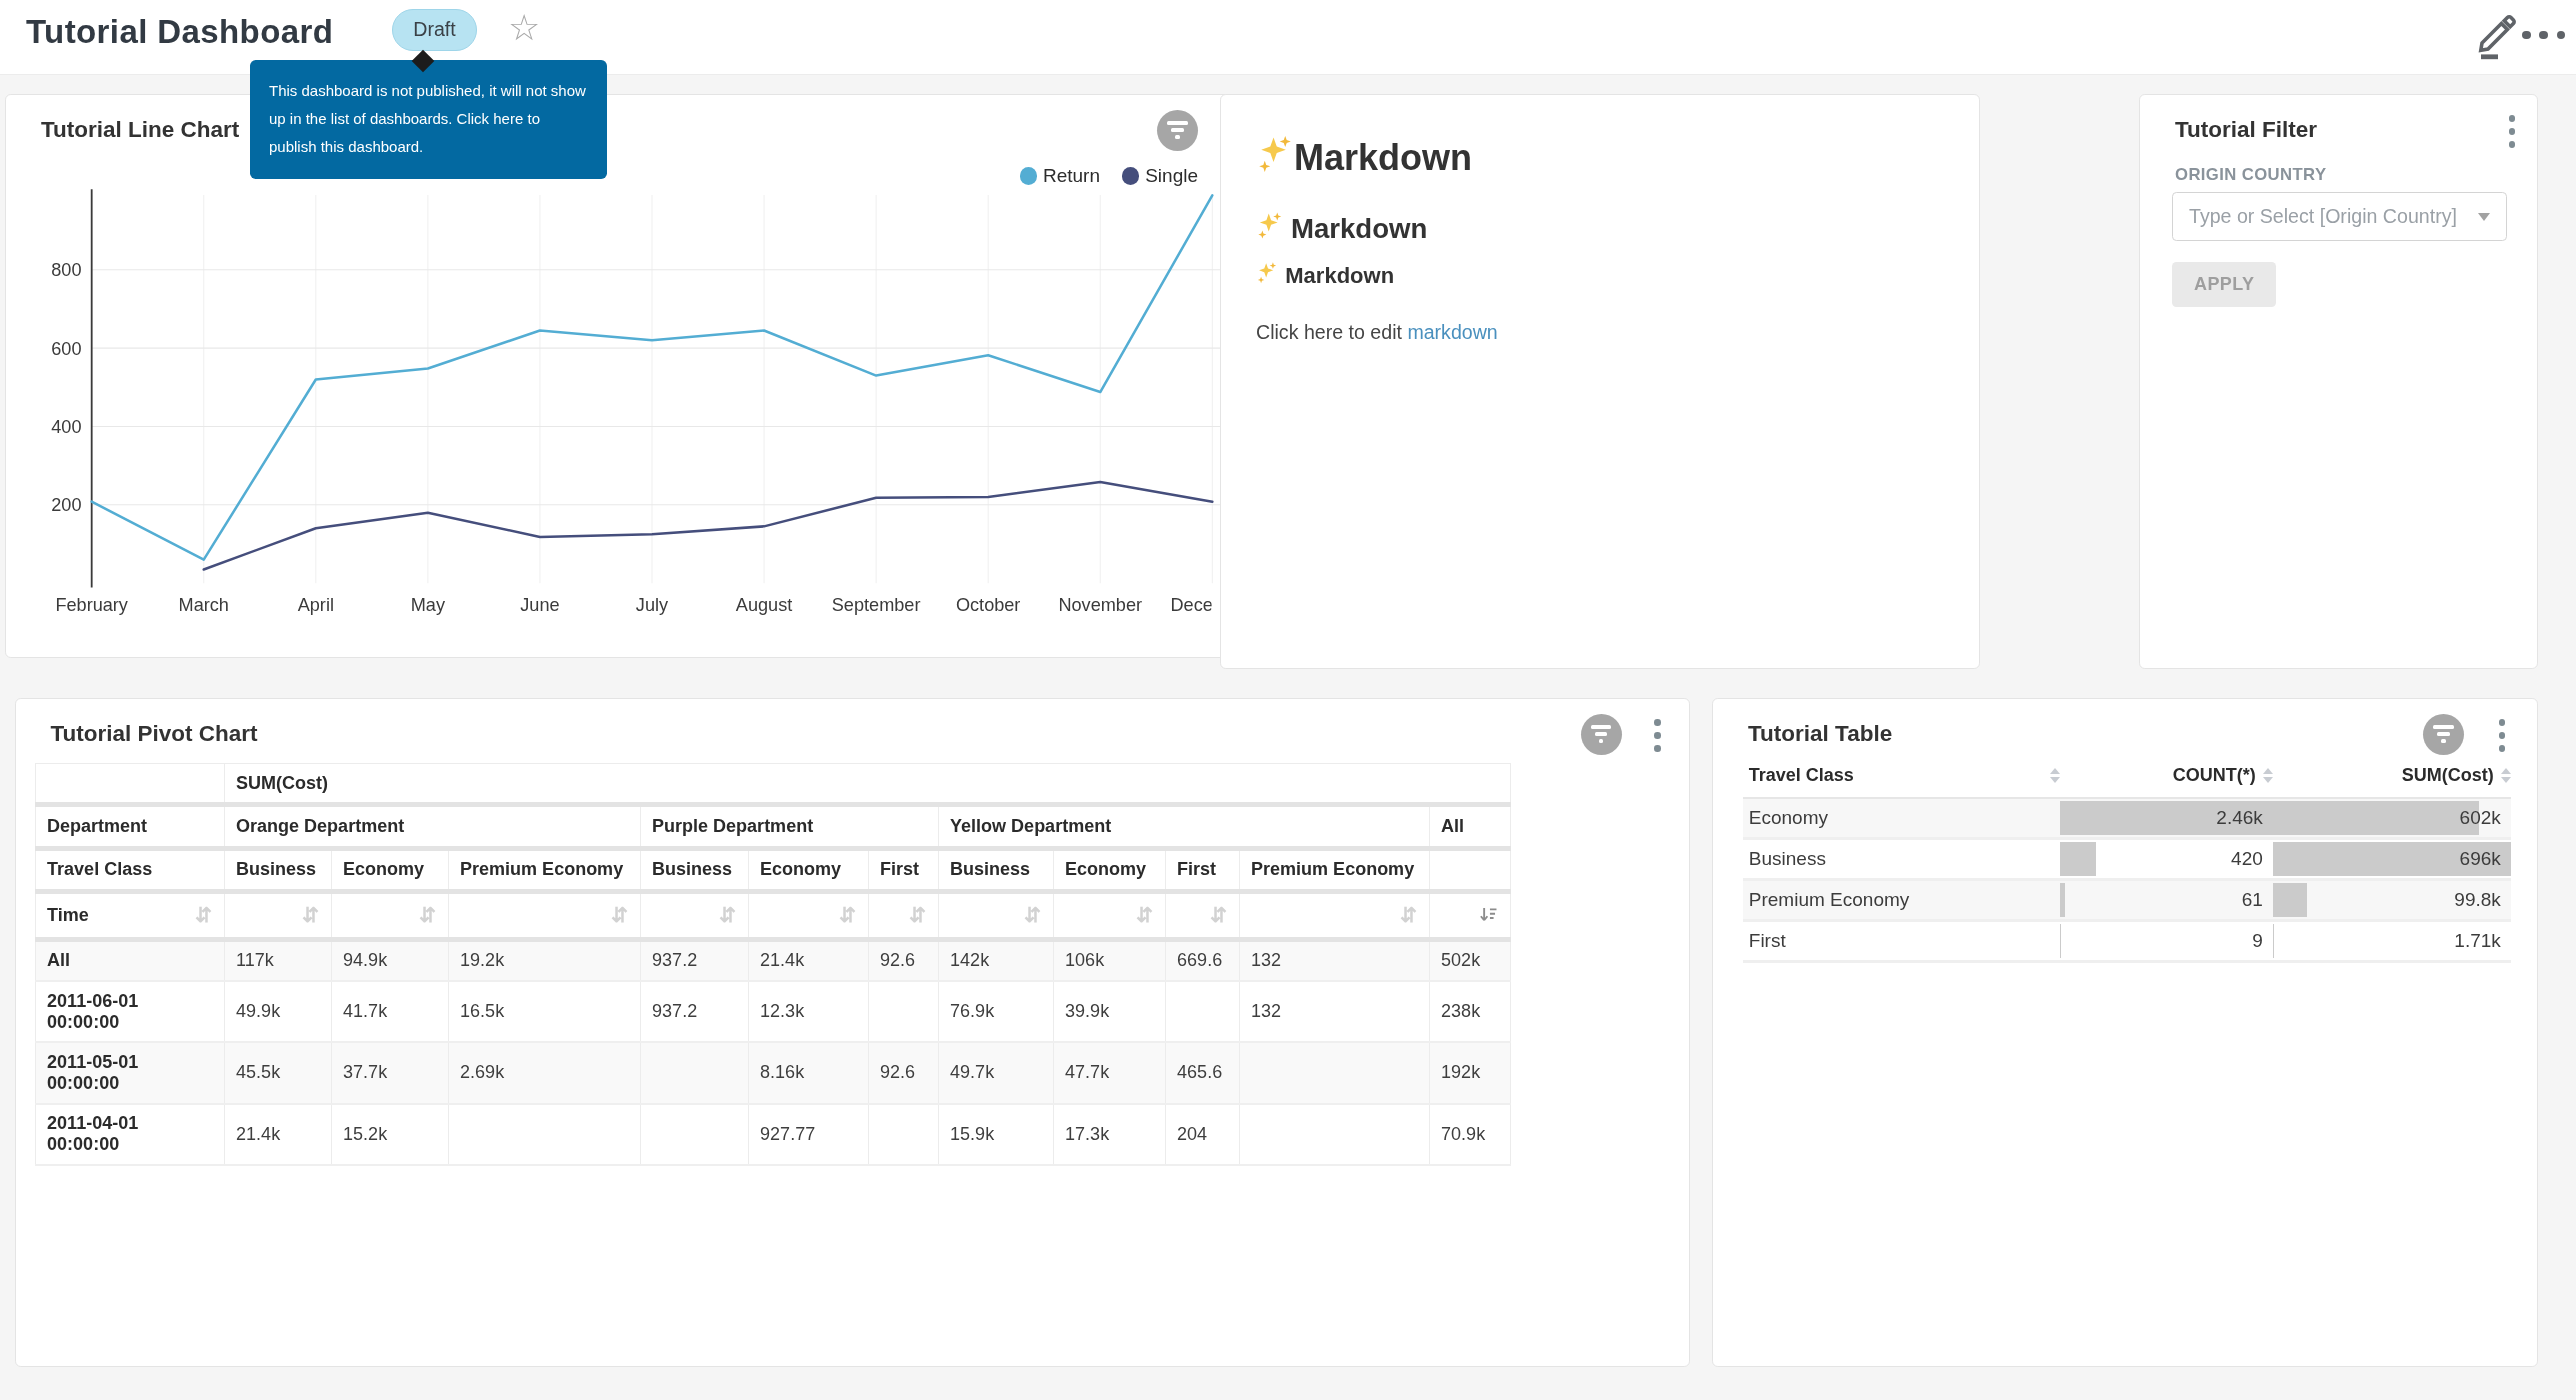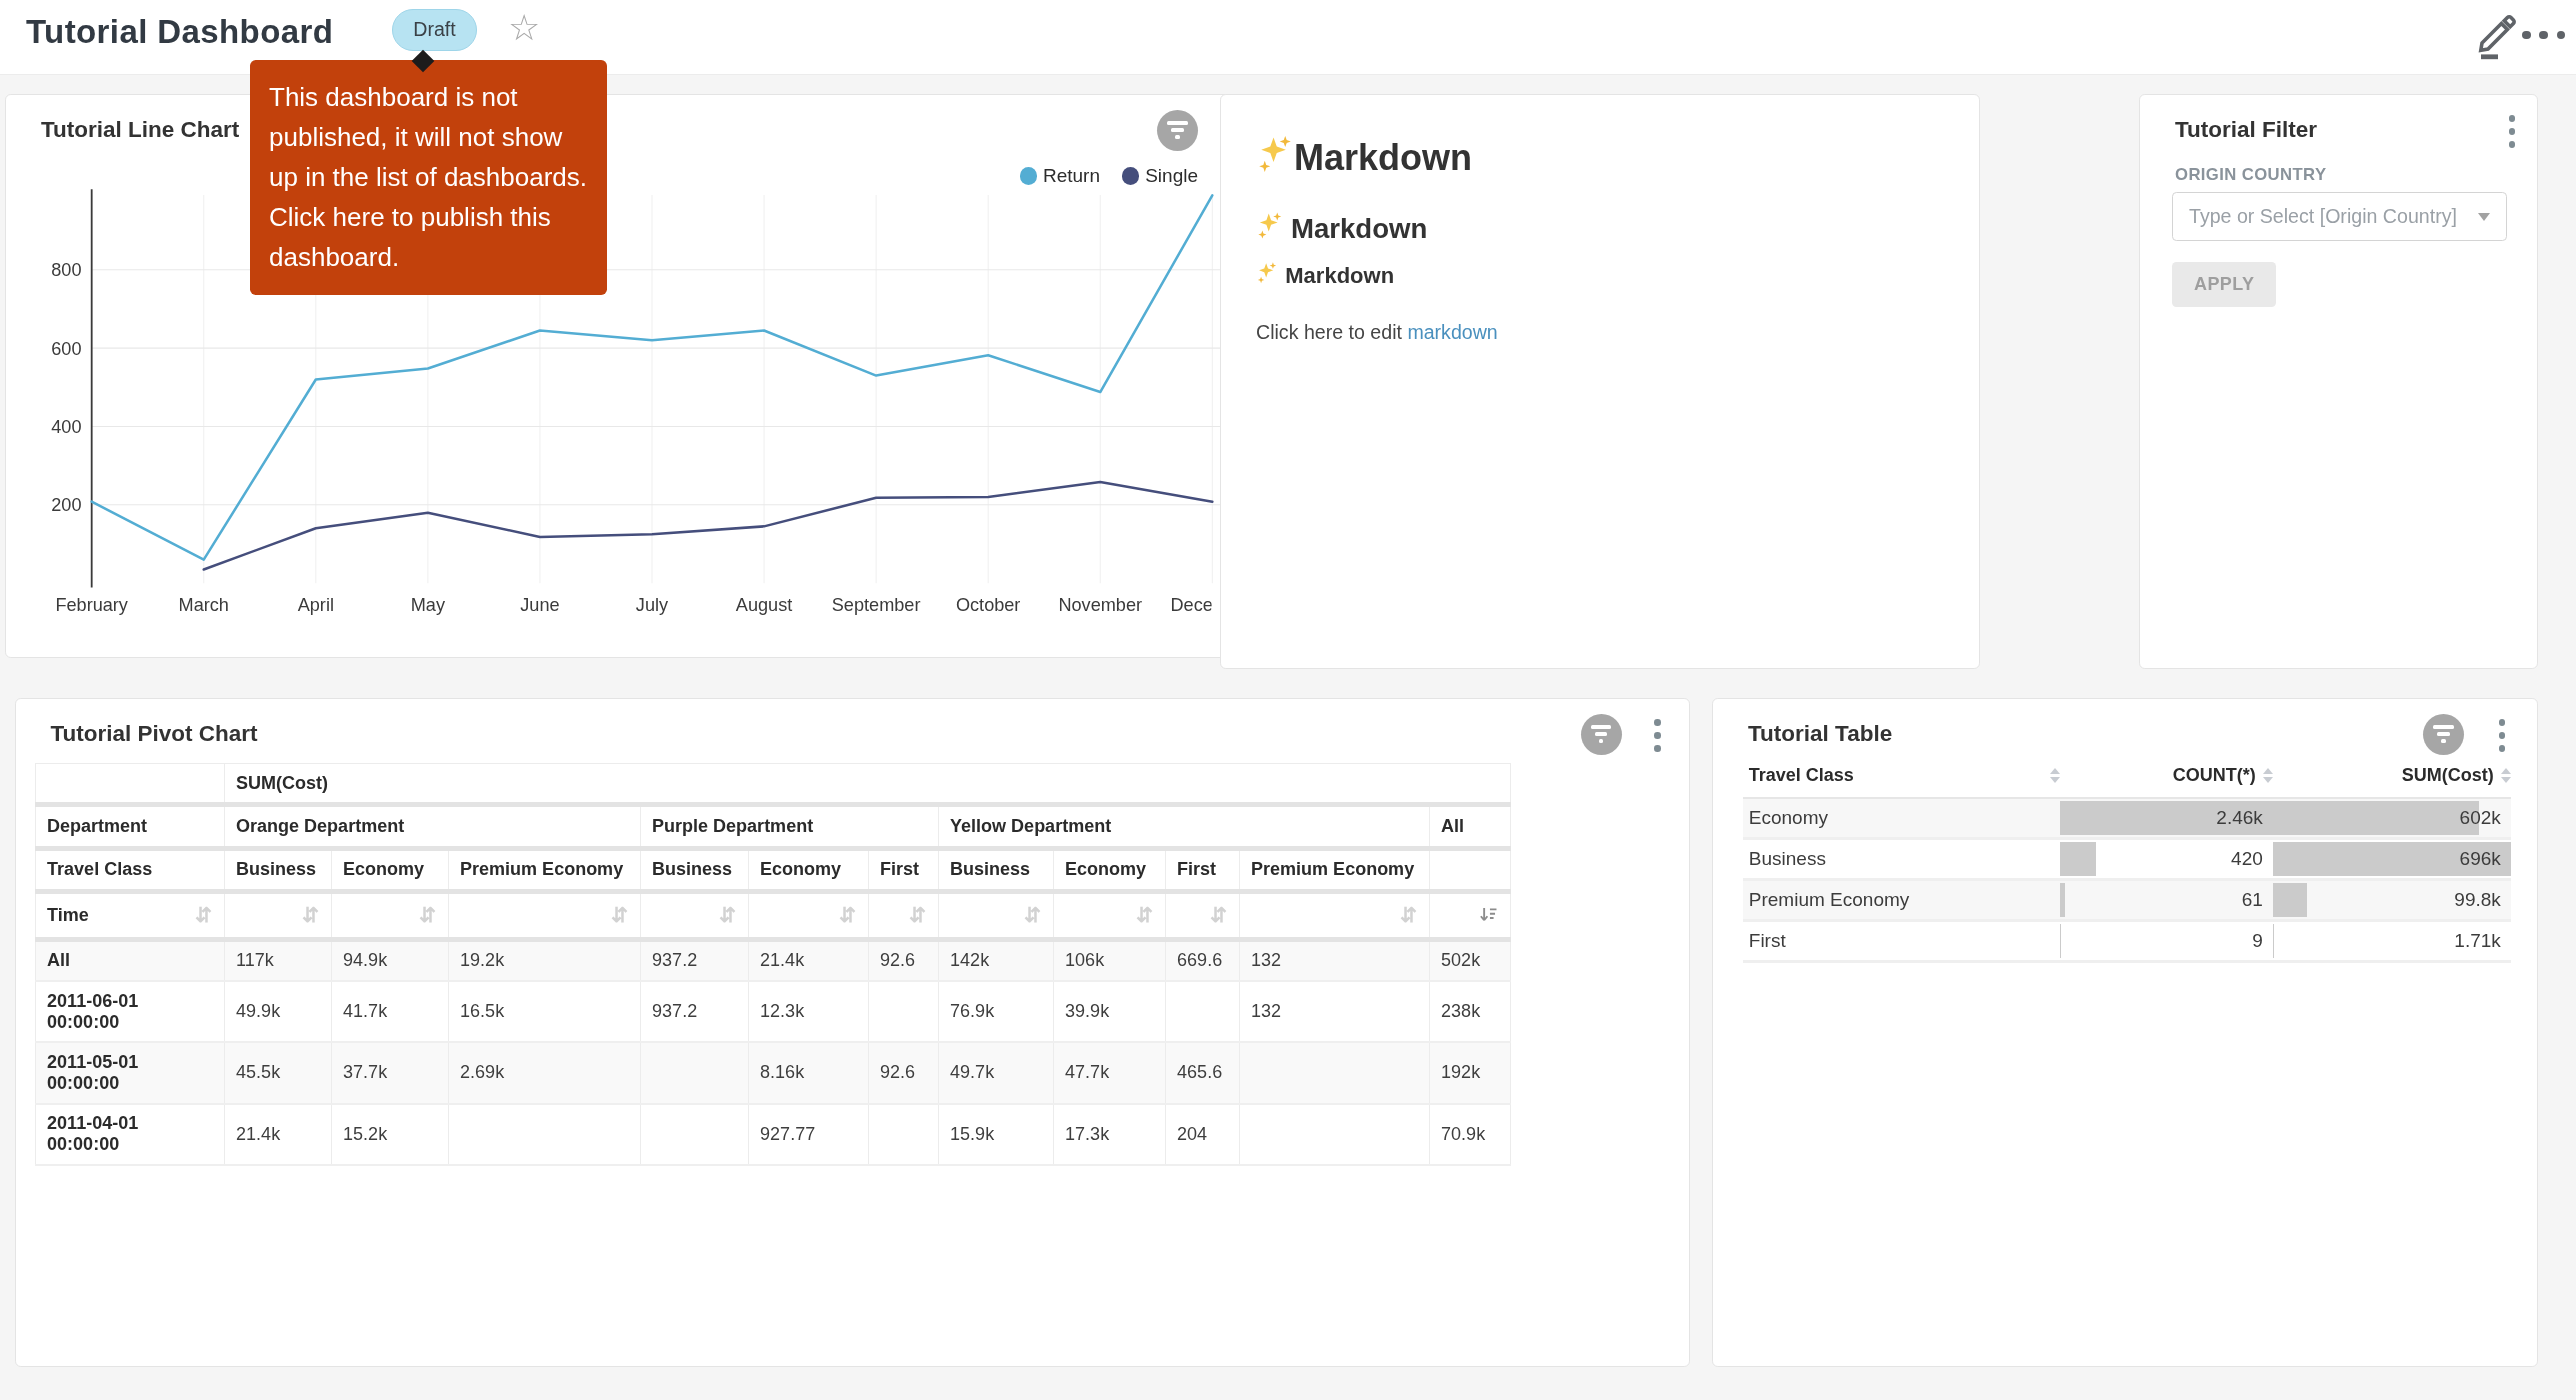--- a/index.html
+++ b/index.html
@@ -12,22 +12,22 @@
   .dash-title { position:absolute; left:26px; top:13px; font-size:33px; font-weight:600; color:#323A43; letter-spacing:0.4px;}
   .draft-pill { position:absolute; left:392px; top:8.7px; height:42px; padding:0 20.3px; background:#B7E3F2;
                 border:0.7px solid #9ED5E9; border-radius:22px; font-size:19.6px; color:#3A4147;
                 display:flex; align-items:center; }
   .star { position:absolute; left:508px; top:7.3px; font-size:36px; color:#A9A9A9; }
   .edit-ic { position:absolute; left:2473px; top:10.2px; width:48px; height:52px; }
   .more-ic { position:absolute; left:2522px; top:30.5px; display:flex; gap:8.7px; }
   .more-ic i { width:8.7px; height:8.7px; border-radius:50%; background:#5F6368; display:block; }
 
   
-  .tooltip { position:absolute; left:250px; top:60px; width:357px; background:#c2410c; color:#fff;
-             border-radius:5.8px; padding:17.4px 19px; font-size:26px; line-height:40px; z-index:50; }
+  .tooltip { position:absolute; left:250px; top:60px; width:357px; background:#0369a1; color:#fff;
+             border-radius:5.8px; padding:17.4px 19px; font-size:15px; line-height:28px; z-index:50; }
   .tooltip:before { content:""; position:absolute; top:-7.3px; left:165px; width:16px; height:16px;
                     background:#1C1C1C; transform:rotate(45deg); }
 
   
   .card { position:absolute; background:#fff; border:0.7px solid #E4E4E4; border-radius:5.8px; }
   .card-title { position:absolute; left:35px; top:22px; font-size:22.5px; font-weight:600; color:#333; }
   .filter-circle { position:absolute; width:41px; height:41px; border-radius:50%; background:#A6A6A6;
                    display:flex; flex-direction:column; align-items:center; justify-content:center; gap:3.6px; }
   .filter-circle i { display:block; height:3.6px; background:#fff; border-radius:1.5px; }
   .filter-circle i:nth-child(1){width:20.3px;} .filter-circle i:nth-child(2){width:12.3px;} .filter-circle i:nth-child(3){width:4.4px;}

